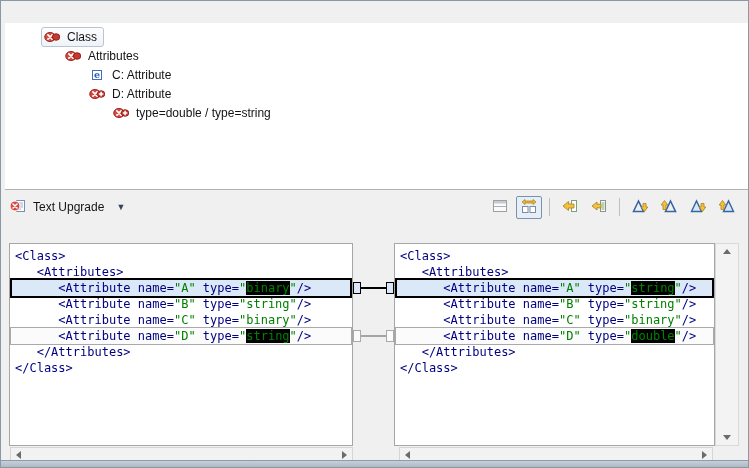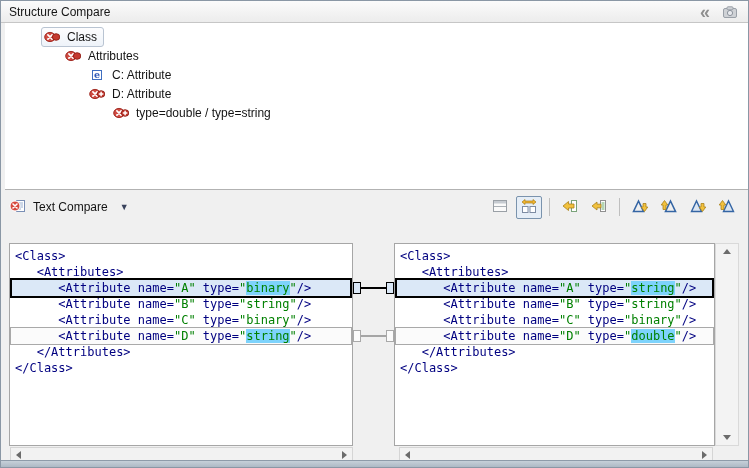--- a/index.html
+++ b/index.html
@@ -42,21 +42,21 @@
   .pane{position:absolute;top:242px;height:203px;background:#fff;
     border:1px solid #a6a6a6;box-sizing:border-box;overflow:hidden;
     font-family:"DejaVu Sans Mono",monospace;font-size:12px;color:#000080;}
   #pane-left{left:8px;width:344px;}
   #pane-right{left:393px;width:321px;}
   .cline{position:absolute;left:0;width:100%;height:16px;line-height:16px;
     white-space:pre;padding-left:5px;box-sizing:border-box;}
   .cline.sel{background:#dbe8f7;border:2px solid #000;padding-left:3px;height:20px;}
   .cline.chg{background:#fbfbfb;border:1px solid #a9a9a9;padding-left:4px;height:18px;}
   .cline .v{color:#008000;}
-  .cline .hl{background:#7dd3fc;}
+  .cline .hl{background:#000000;}
   
   .conn{position:absolute;left:352px;width:41px;}
   #conn-a{top:286px;height:2px;background:#000;}
   #conn-d{top:334px;height:2px;background:#a5a5a5;}
   .nub{position:absolute;width:8px;height:12px;box-sizing:border-box;}
   .nub.a{border:1px solid #000;background:#dbe8f7;top:281px;}
   .nub.d{border:1px solid #a9a9a9;background:#fbfbfb;top:329px;}
   .nub.l{left:352px;} .nub.r{left:385px;}
   
   .vscroll{position:absolute;left:714px;top:242px;width:24px;height:203px;box-sizing:border-box;
@@ -71,33 +71,20 @@
   .arr.left{left:5px;top:3px;border-top:4px solid transparent;border-bottom:4px solid transparent;border-right:5px solid #6b6b6b;}
   .arr.right{right:5px;top:3px;border-top:4px solid transparent;border-bottom:4px solid transparent;border-left:5px solid #6b6b6b;}
   .bottom-band{position:absolute;left:0;top:459px;width:747px;height:7px;
     border-top:1px solid #8e9ba9;background:linear-gradient(#c6d0d9,#a9b5c1);}
 </style>
 </head>
 <body>
 
 <div class="window">
 
-  <div class="sc-header">
-    <span class="sc-title">Structure Compare</span>
-    <span class="sc-tools">
-      <span class="chev">«</span>
-      <span class="tbtn" style="width:18px;height:16px;" id="camera-slot">
-          <svg width="16" height="14" viewBox="0 0 16 14">
-            <rect x="1.5" y="3.5" width="13" height="9" rx="1.5" fill="#cfd2d6" stroke="#9aa0a8"></rect>
-            <rect x="5" y="1.8" width="6" height="3" rx="1" fill="#cfd2d6" stroke="#9aa0a8"></rect>
-            <circle cx="8" cy="8" r="2.6" fill="#e8eaee" stroke="#8d939c"></circle>
-          </svg>
-        </span>
-    </span>
-  </div>
 
   <div class="tree" id="tree">
       <div class="trow" style="top: 4px; left: 36px;">
         <span class="selbox">
           <span class="ticon">
             <svg width="16" height="16" viewBox="0 0 16 16">
               <ellipse cx="6" cy="8" rx="5.3" ry="4.6" fill="#cf4a41" stroke="#9c2018" stroke-width="0.9"></ellipse>
               <path d="M3.9 5.9 L8.1 10.1 M8.1 5.9 L3.9 10.1" stroke="#fff" stroke-width="1.7" stroke-linecap="round"></path>
               <ellipse cx="12.1" cy="8" rx="3.7" ry="3.3" fill="#c53a30" stroke="#8e1d14" stroke-width="0.9"></ellipse>
             </svg>
@@ -148,21 +135,21 @@
       </div>
     </div>
 
   <div class="tc-header">
     <span id="tc-icon-slot"><svg width="18" height="16" viewBox="0 0 18 16">
           <rect x="7.5" y="2.5" width="8" height="11" fill="#fff" stroke="#7a8fb5"></rect>
           <path d="M9 5 h5 M9 7 h5 M9 9 h5 M9 11 h3" stroke="#9bb0d0" stroke-width="1"></path>
           <circle cx="6" cy="8" r="5" fill="#d6493f" stroke="#fff"></circle>
           <path d="M4 6 L8 10 M8 6 L4 10" stroke="#fff" stroke-width="1.6" stroke-linecap="round"></path>
         </svg></span>
-    <span class="tc-title">Text Compare</span>
+    <span class="tc-title">Text Upgrade</span>
     <span class="caret">▼</span>
     <span class="tc-toolbar" id="tc-toolbar">
         <span class="tbtn">
           <span><svg width="16" height="16" viewBox="0 0 16 16">
               <rect x="1.5" y="2.5" width="13" height="11" fill="#fafafa" stroke="#9aa0a6"></rect>
               <rect x="2" y="3" width="12" height="2.5" fill="#c6cbd1"></rect>
               <line x1="2" y1="8.5" x2="14" y2="8.5" stroke="#aab0b6"></line>
             </svg></span>
         </span>
         <span class="tbtn pressed">

